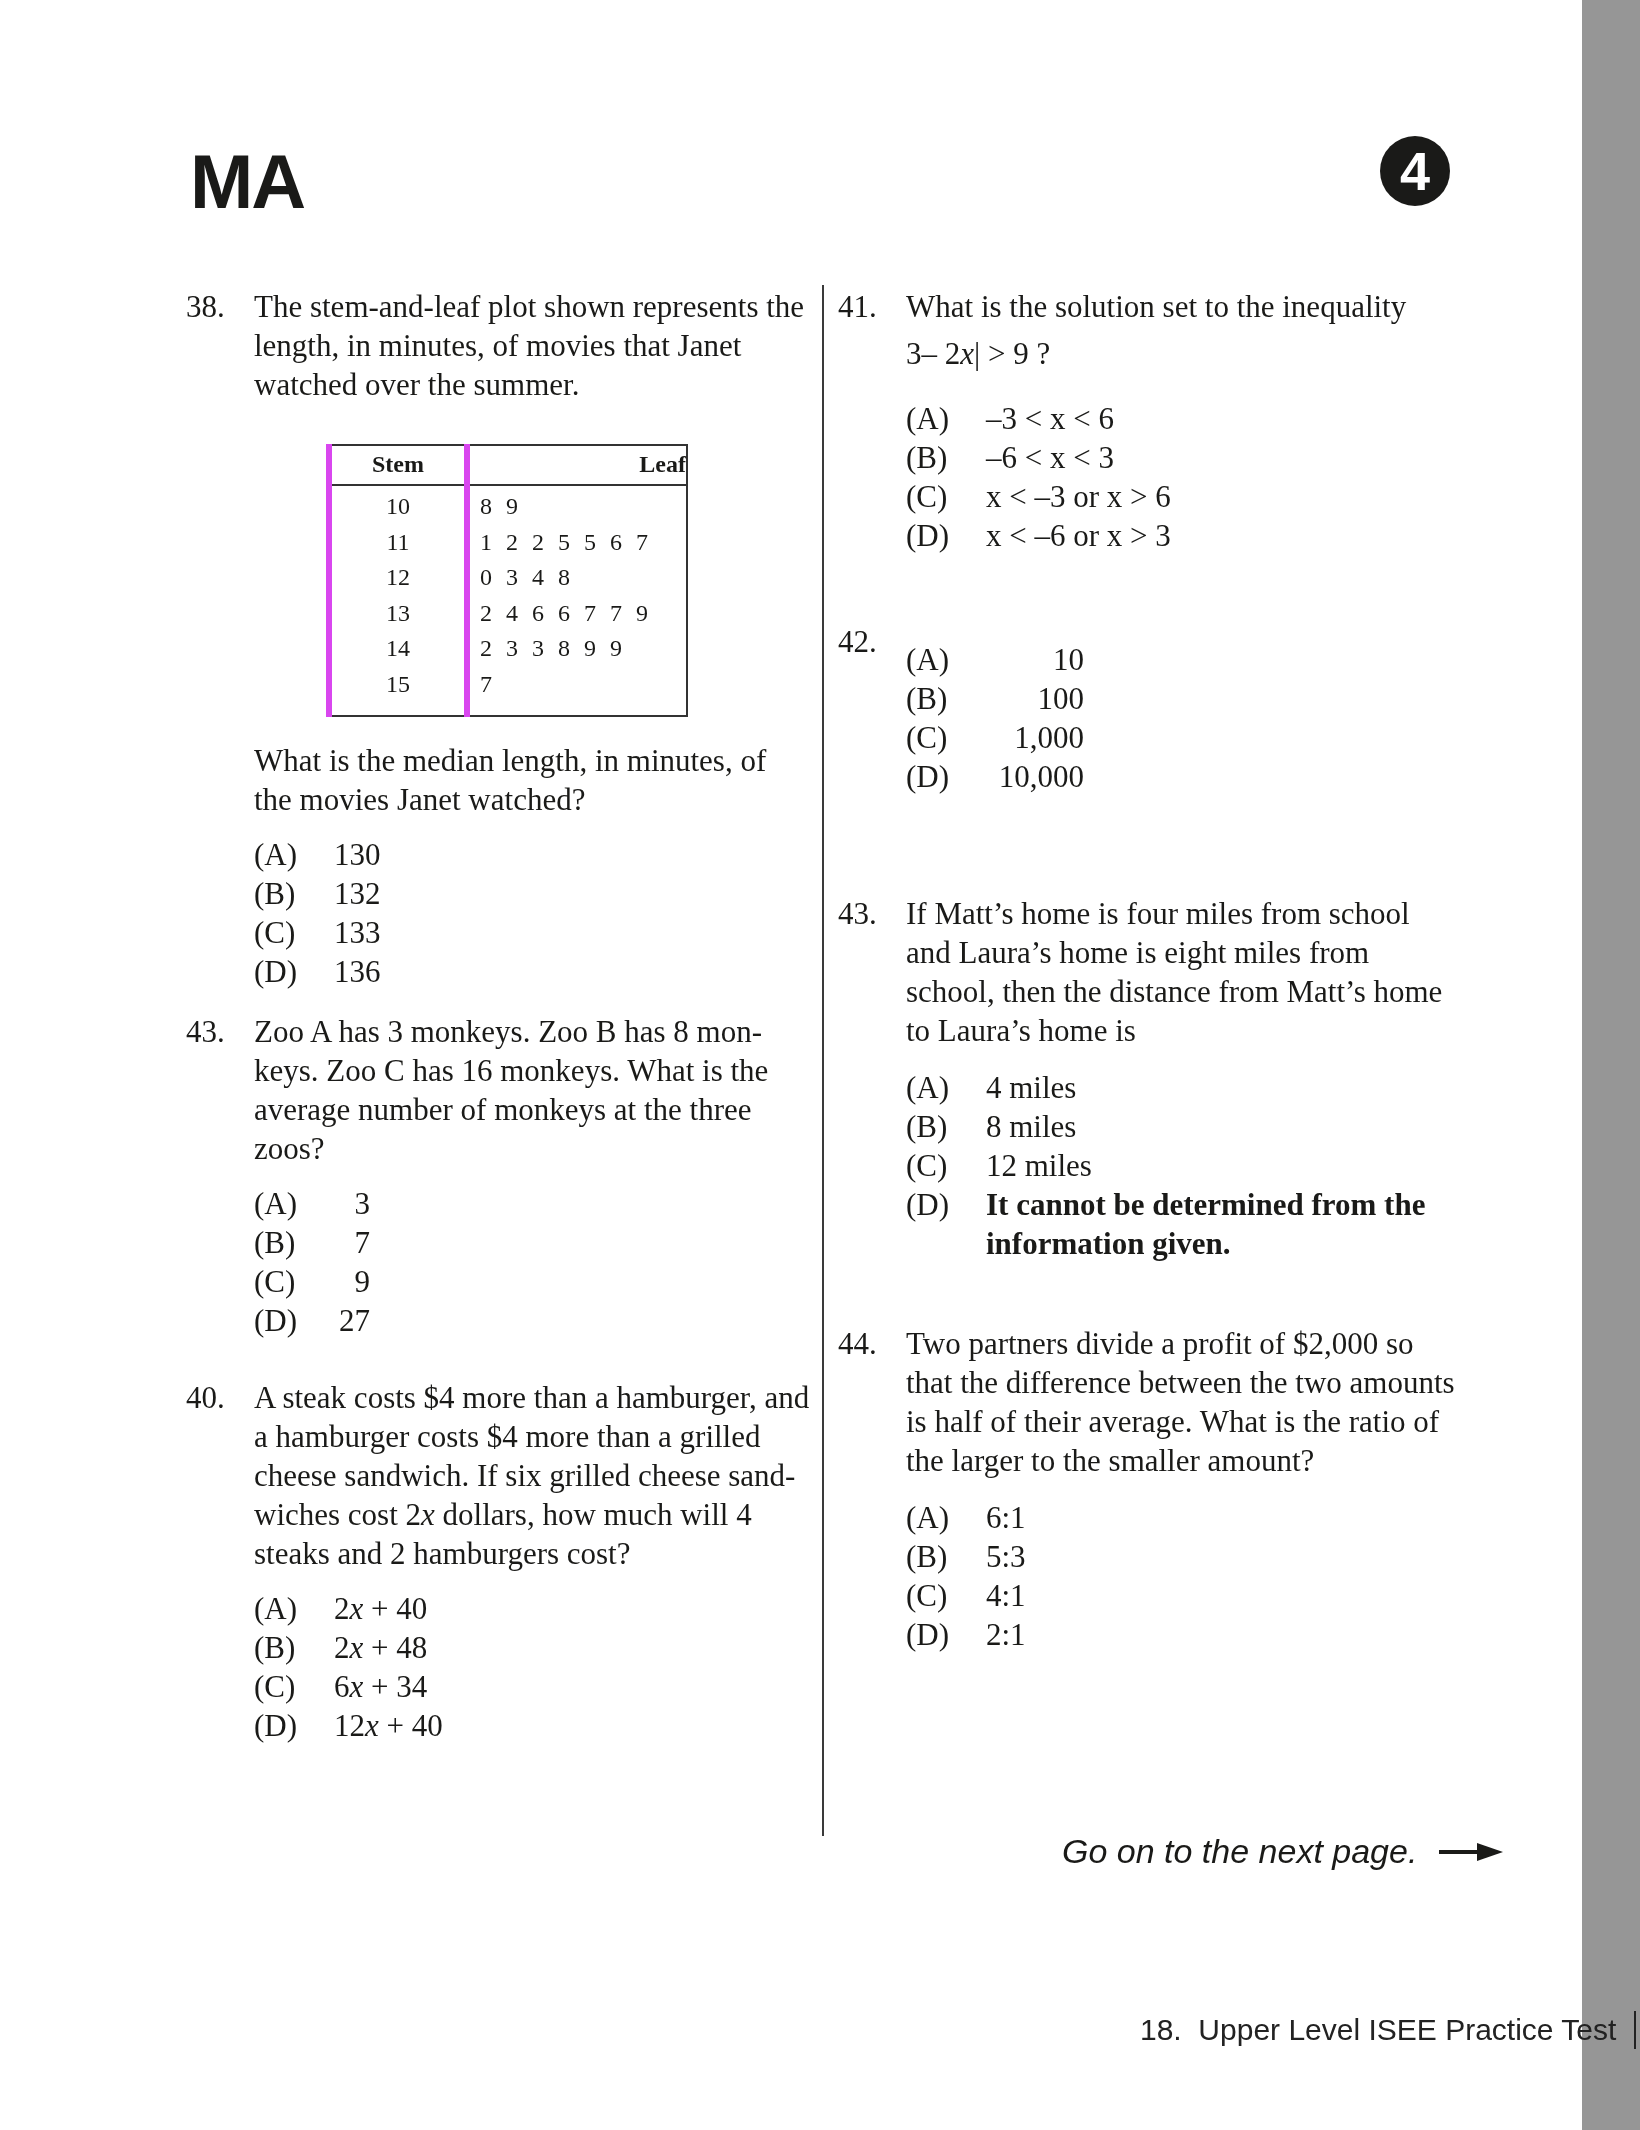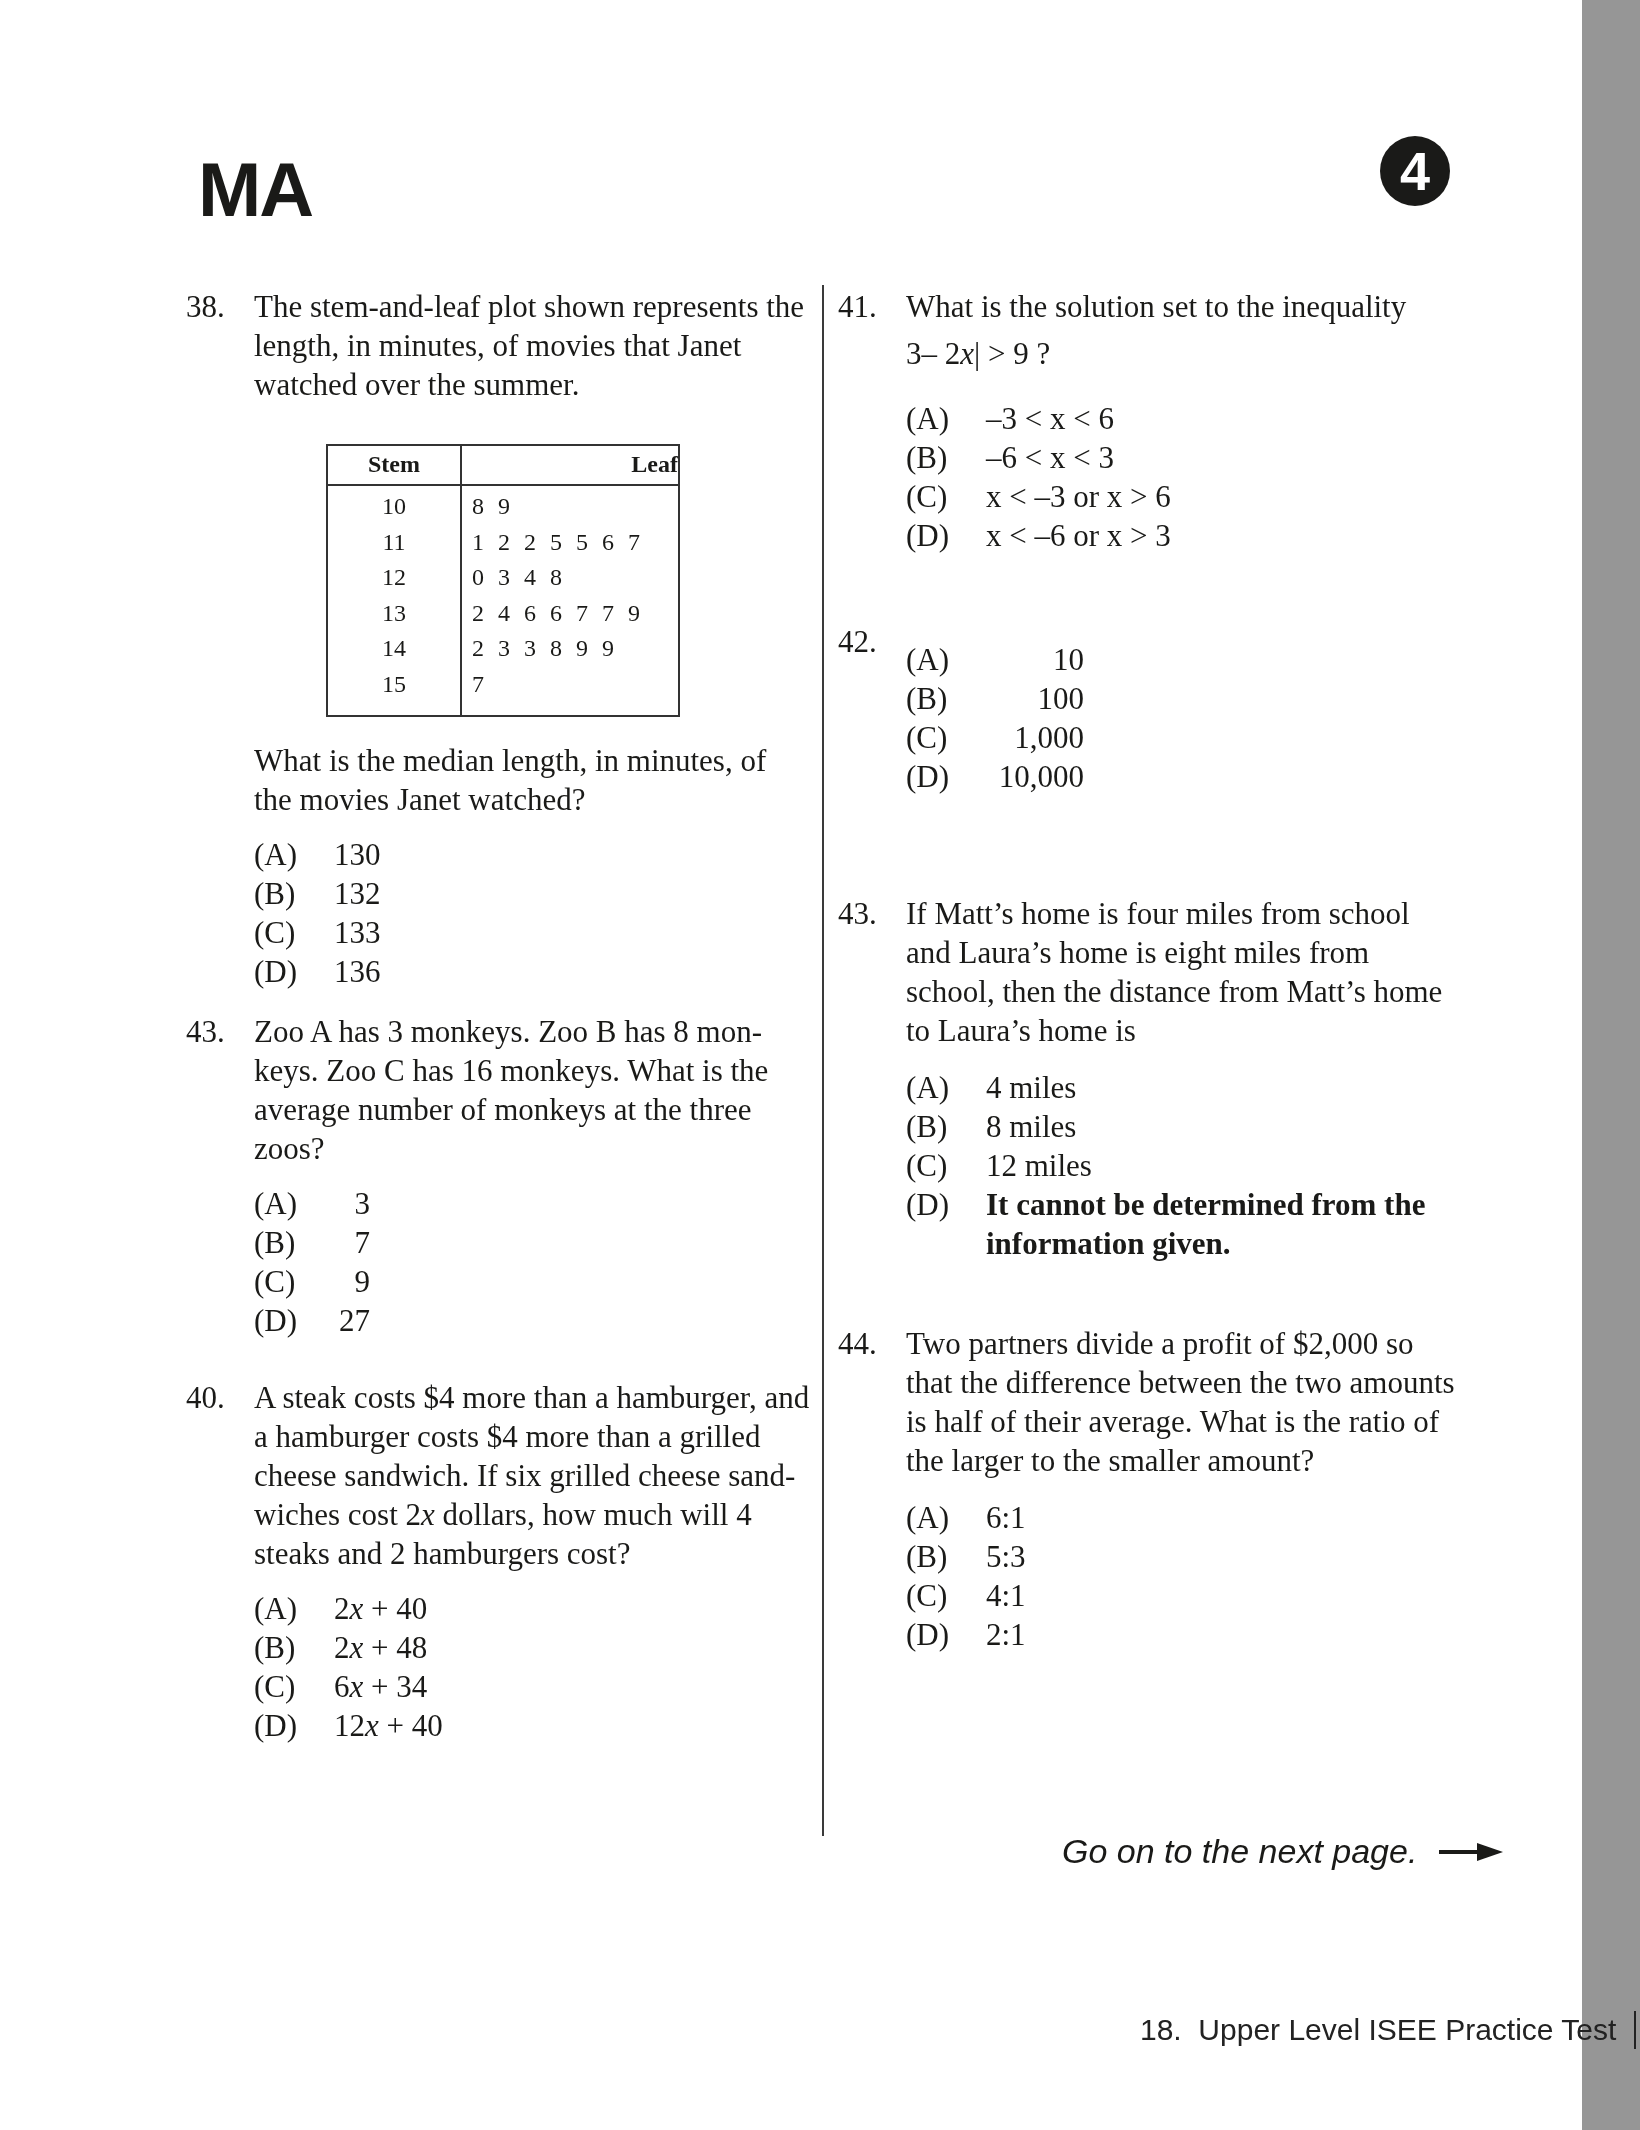--- a/index.html
+++ b/index.html
@@ -3,21 +3,21 @@
 <meta charset="utf-8">
 <style>
   html, body { margin: 0; padding: 0; }
   body {
     width: 1640px; height: 2130px; position: relative; overflow: hidden;
     background: #ffffff; color: #1a1a18;
     font-family: "Liberation Serif", "DejaVu Serif", serif;
   }
   .sidebar-strip { position: absolute; left: 1582px; top: 0; width: 58px; height: 2130px; background: #969696; }
   .section-title {
-    position: absolute; left: 186px; top: 140px; margin: 12px;
+    position: absolute; left: 186px; top: 140px; margin: 4px;
     font-family: "Liberation Sans", "DejaVu Sans", sans-serif;
     font-weight: 700; font-size: 76px; letter-spacing: -2px; line-height: 1;
   }
   .section-badge {
     position: absolute; left: 1380px; top: 136px; width: 70px; height: 70px;
     border-radius: 50%; background: #1a1a18; color: #fff;
     font-family: "Liberation Sans", "DejaVu Sans", sans-serif; font-weight: 700;
     font-size: 54px; line-height: 70px; text-align: center;
   }
   .col-divider { position: absolute; left: 822px; top: 285px; width: 2px; height: 1551px; background: #3a3a3a; }
@@ -40,21 +40,21 @@
   #q39 { left: 186px; top: 1012px; width: 620px; }
   #q40 { left: 186px; top: 1378px; width: 640px; }
   #q41 { left: 838px; top: 287px; width: 620px; }
   #q42 { left: 838px; top: 622px; width: 620px; }
   #q43 { left: 838px; top: 894px; width: 620px; }
   #q44 { left: 838px; top: 1324px; width: 620px; }
 
   .stemleaf {
     border-collapse: collapse; margin: 40px 0 0 72px; font-size: 24px; line-height: 35.5px;
   }
-  .stemleaf th, .stemleaf td { border-left: 1px solid #d946ef; border-right: 2px solid #333; padding: 0; }
+  .stemleaf th, .stemleaf td { border-left: 6px solid #d946ef; border-right: 2px solid #333; padding: 0; }
   .stemleaf { border: 2px solid #333; }
   .stemleaf th { font-weight: 700; height: 38px; border-bottom: 2px solid #333; text-align: right; }
   .stemleaf .stem-col { width: 132px; text-align: center; }
   .stemleaf .leaf-col { width: 206px; }
   .stemleaf td.leaf-col { text-align: left; padding-left: 10px; word-spacing: 8px; letter-spacing: 0; }
   .stemleaf td { height: 35.5px; }
   .stemleaf tbody tr:first-child td { padding-top: 3px; }
   .stemleaf tbody tr:last-child td { padding-bottom: 13px; }
 
   .q38-followup { margin-top: 24px; }

